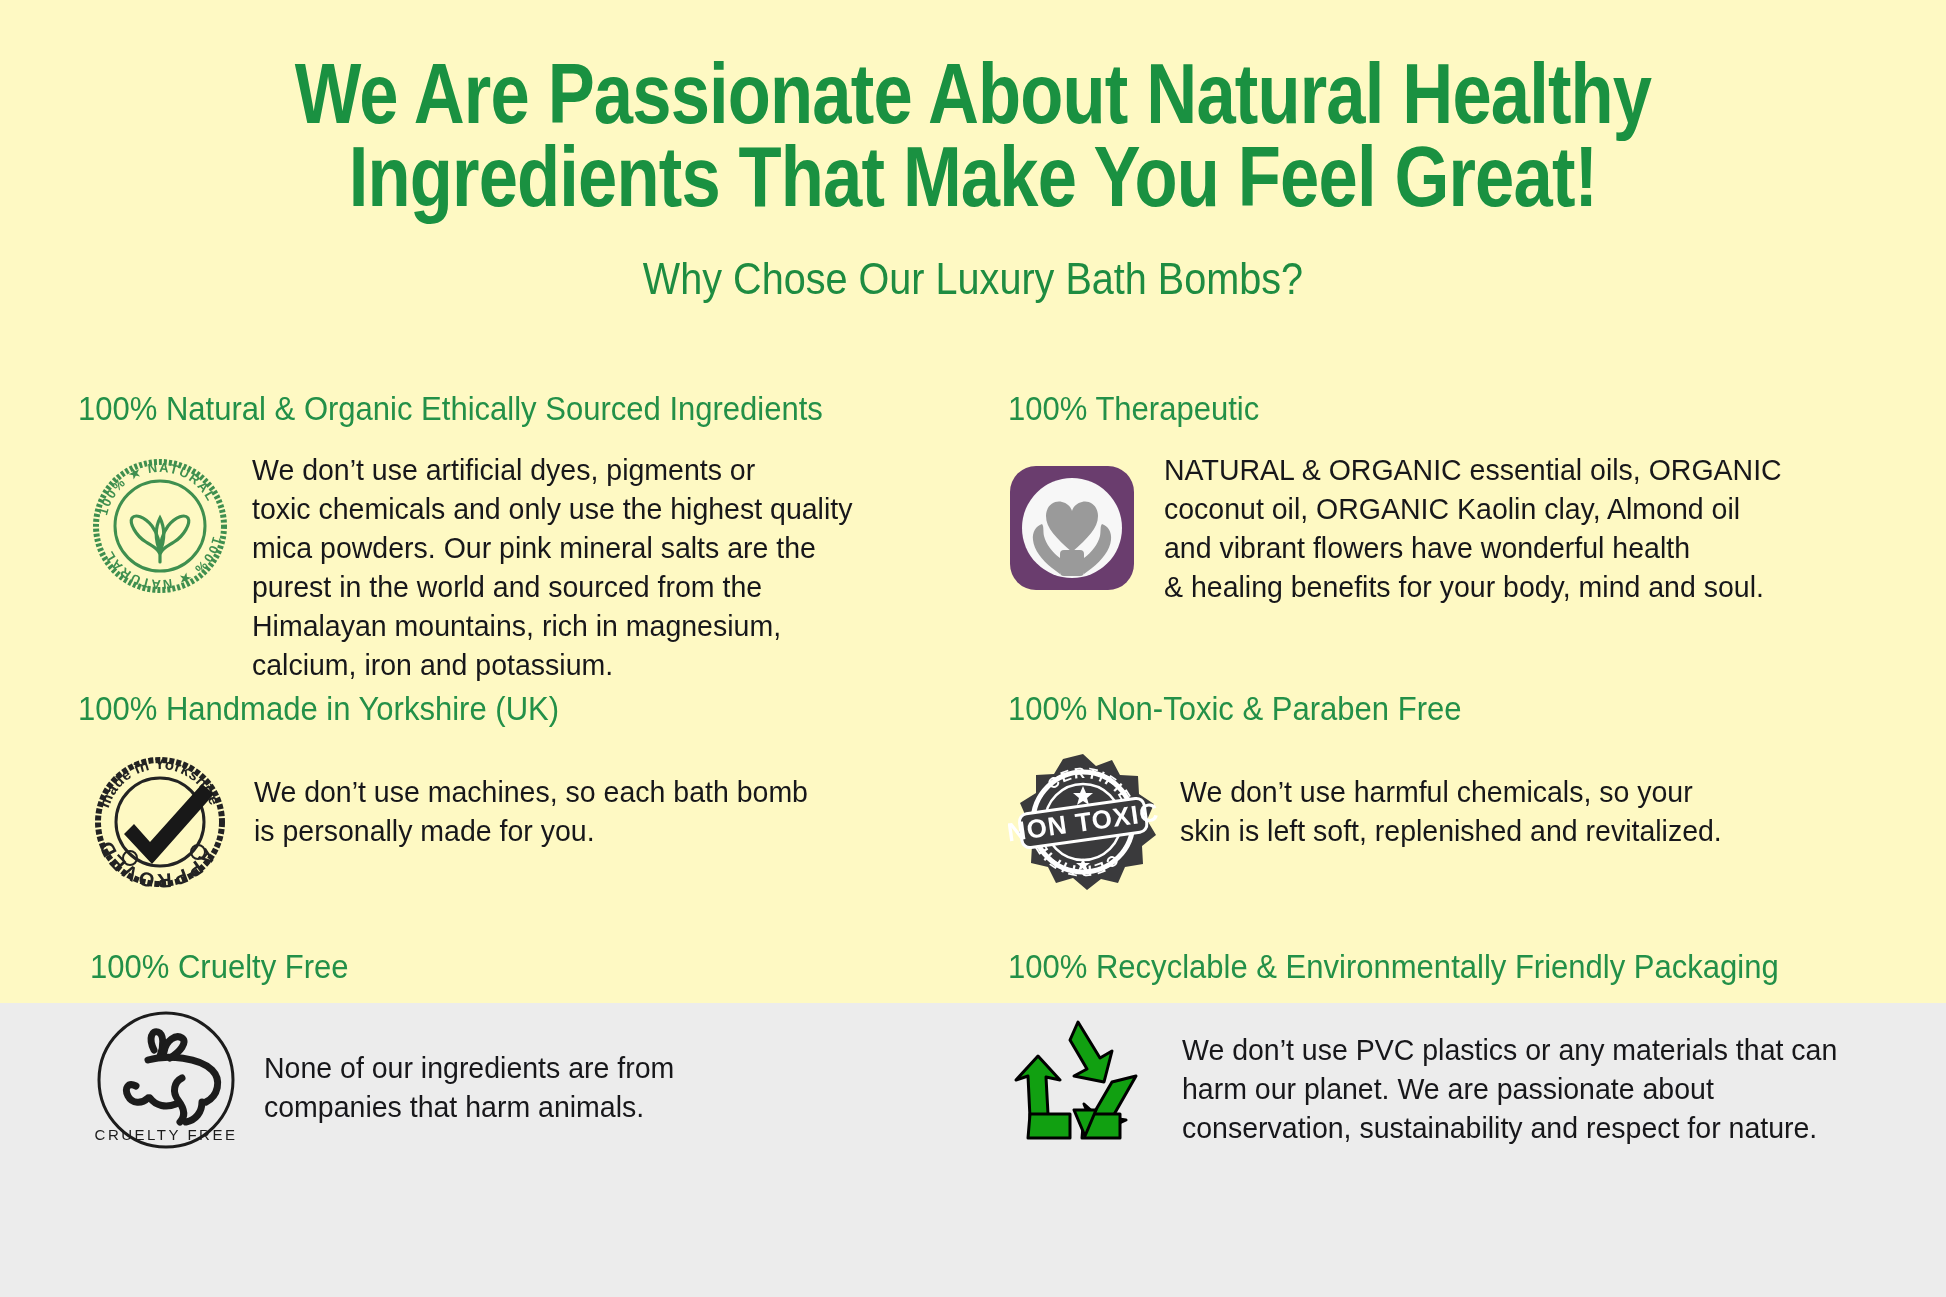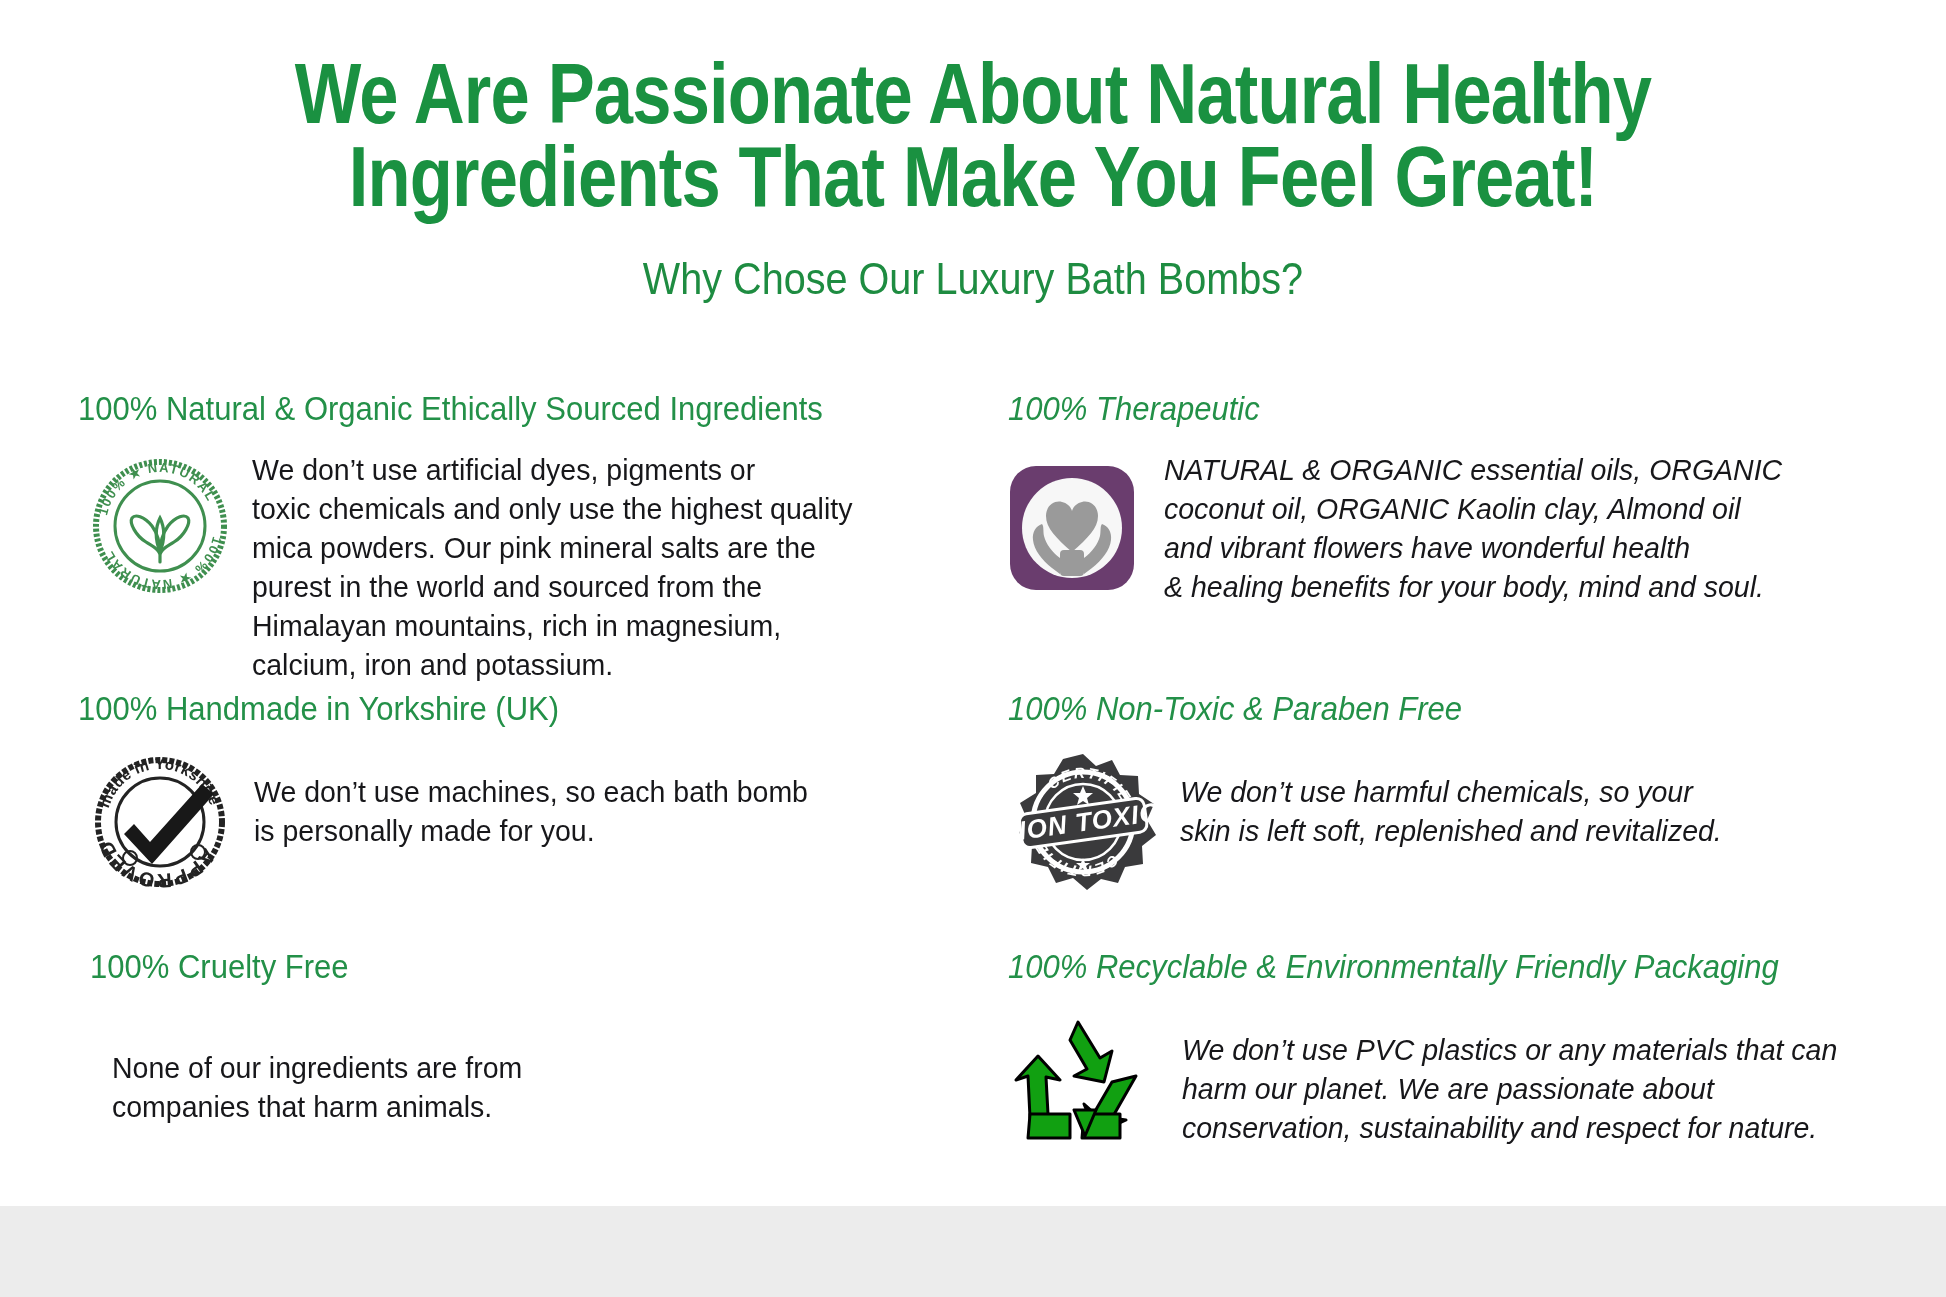--- a/index.html
+++ b/index.html
@@ -9,22 +9,22 @@
   body {
     width: 1946px;
     height: 1297px;
     background: #ececec;
     font-family: "Liberation Sans", sans-serif;
     overflow: hidden;
   }
   .page {
     position: relative;
     width: 1946px;
-    height: 1206px;
-    background: #ffffff;
+    height: 1003px;
+    background: #fef9c3;
   }
 
   
   .headline {
     text-align: center;
     color: #1a9141;
     font-family: "Liberation Sans Narrow", "Liberation Sans", sans-serif;
     font-weight: bold;
     font-size: 86px;
     line-height: 0.97;
@@ -50,21 +50,21 @@
     position: absolute;
     top: 390px;
     left: 0;
     width: 1946px;
   }
   .row {
     display: flex;
     width: 1946px;
   }
   .col-left  { width: 990px; padding-left: 90px; box-sizing: border-box; }
-  .col-right { width: 956px; padding-left: 18px; box-sizing: border-box; font-style: italic; }
+  .col-right { width: 956px; padding-left: 18px; box-sizing: border-box; }
 
   .card-title {
     color: #239048;
     font-size: 33px;
     font-family: "Liberation Sans Narrow", "Liberation Sans", sans-serif;
     transform: scaleX(0.94);
     transform-origin: left center;
     white-space: nowrap;
     margin-bottom: 22px;
   }
@@ -242,20 +242,35 @@
 skin is left soft, replenished and revitalized.</div>
         </div>
       </div>
     </div>
 
     <div class="row row3">
 
       <div class="col-left">
         <div class="card-title r3-title-left">100% Cruelty Free</div>
         <div class="card-body">
+          <div class="icon-slot">
+            <svg width="152" height="150" viewBox="0 0 152 150" aria-hidden="true">
+              <circle cx="76" cy="72" r="67" fill="none" stroke="#1c1c1c" stroke-width="3"></circle>
+              <g fill="none" stroke="#1c1c1c" stroke-width="7" stroke-linecap="round" stroke-linejoin="round">
+                <path d="M64 42 C 58 30, 62 22, 68 24 C 74 26, 74 38, 70 48"></path>
+                <path d="M74 44 C 76 32, 86 26, 92 30 C 98 34, 90 44, 80 50"></path>
+                <path d="M46 78 C 38 74, 34 80, 38 88 C 42 96, 52 96, 58 90"></path>
+                <path d="M58 52 C 78 46, 110 50, 122 62 C 132 72, 128 88, 116 94"></path>
+                <path d="M60 90 C 66 98, 76 100, 86 96"></path>
+                <path d="M92 70 C 84 74, 82 84, 88 92 C 94 100, 96 108, 90 114"></path>
+                <path d="M112 94 C 112 104, 106 112, 96 114"></path>
+              </g>
+              <text x="76" y="132" fill="#1c1c1c" font-family="Liberation Sans, sans-serif" font-size="15" letter-spacing="2.5" text-anchor="middle">CRUELTY FREE</text>
+            </svg>
+          </div>
           <div class="card-text ml-22 pad-t-40">None of our ingredients are from
 companies that harm animals.</div>
         </div>
       </div>
 
       <div class="col-right">
         <div class="card-title">100% Recyclable &amp; Environmentally Friendly Packaging</div>
         <div class="card-body">
           <div class="icon-slot pad-t-6">
             <svg width="140" height="130" viewBox="0 0 140 130" aria-hidden="true">

